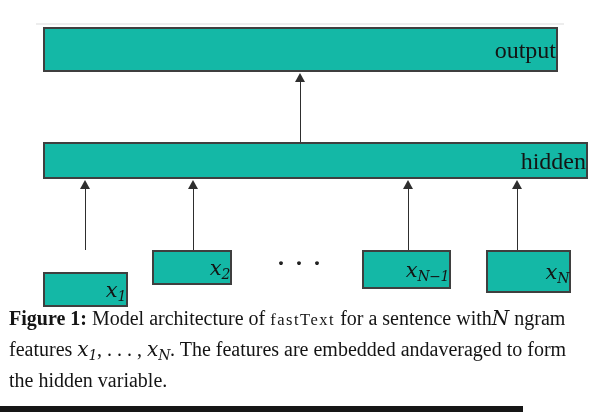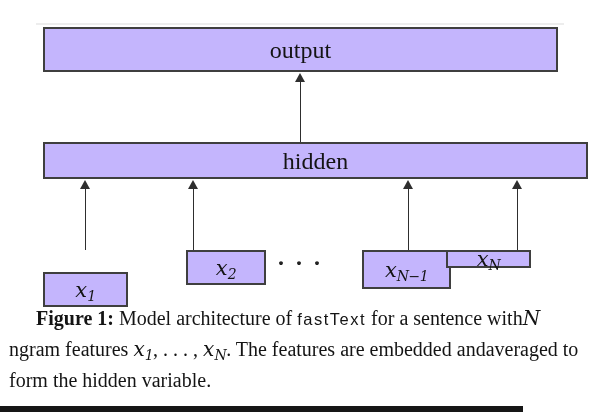--- a/index.html
+++ b/index.html
@@ -10,24 +10,24 @@
     overflow: hidden;
     font-family: "Liberation Serif", serif;
     color: #1b1b1b;
   }
 
   
   .dbox {
     position: absolute;
     box-sizing: border-box;
     border: 2px solid #3f3f3f;
-    background: #c4b5fd;
+    background: #14b8a6;
     display: flex;
     align-items: center;
-    justify-content: center;
+    justify-content: flex-end;
   }
   .wide-label {
     font-size: 24px;
     line-height: 1;
     color: #141414;
   }
   .math {
     font-style: italic;
     font-family: "DejaVu Serif", serif;
   }
@@ -71,23 +71,23 @@
   }
 
   
   .caption {
     position: absolute;
     left: 9px; top: 304px; width: 586px;
     font-size: 20px;
     line-height: 29.5px;
     color: #141414;
   }
-  .caption .bold { font-weight: bold; margin-left: 27px; }
+  .caption .bold { font-weight: bold; }
   .caption .code {
-    font-family: Liberation Sans, sans-serif;
+    font-family: Liberation Serif, serif;
     font-size: 16.5px;
     letter-spacing: 1.5px;
   }
 
   .scan-line {
     position: absolute;
     left: 36px; top: 23px; width: 528px; height: 2px;
     background: #ededed;
   }
   .bottom-bar {
@@ -129,30 +129,30 @@
     <div class="shaft"></div>
   </div>
   <div class="arrow-up" style="left:512px; top:180px; height:70px;">
     <div class="head"></div>
     <div class="shaft"></div>
   </div>
 
   <div class="dbox" style="left:43px; top:250px; width:85px; height:35px;margin-top:22px;">
     <span class="input-label math"><span>x</span><span class="sub">1</span></span>
   </div>
-  <div class="dbox" style="left:152px; top:250px; width:80px; height:35px;margin-left:34px;">
+  <div class="dbox" style="left:152px; top:250px; width:80px; height:35px;">
     <span class="input-label math"><span>x</span><span class="sub">2</span></span>
   </div>
 
   <div class="ellipsis">· · ·</div>
 
   <div class="dbox" style="left:362px; top:250px; width:89px; height:39px;">
     <span class="input-label math"><span>x</span><span class="sub">N−1</span></span>
   </div>
-  <div class="dbox" style="left:446px; top:250px; width:85px; height:18px;">
+  <div class="dbox" style="left:486px; top:250px; width:85px; height:43px;">
     <span class="input-label math"><span>x</span><span class="sub">N</span></span>
   </div>
 
   <div class="caption">
     <span><span class="bold">Figure 1:</span><span> Model architecture of </span><span class="code">fastText</span><span> for a sentence with</span></span><span><span class="math">N</span><span> ngram features </span><span class="math"><span>x</span><span class="sub">1</span></span><span>, . . . , </span><span class="math"><span>x</span><span class="sub">N</span></span><span>. The features are embedded and</span></span><span><span>averaged to form the hidden variable.</span></span>
   </div>
 
   <div class="bottom-bar"></div>
 
 </div>

